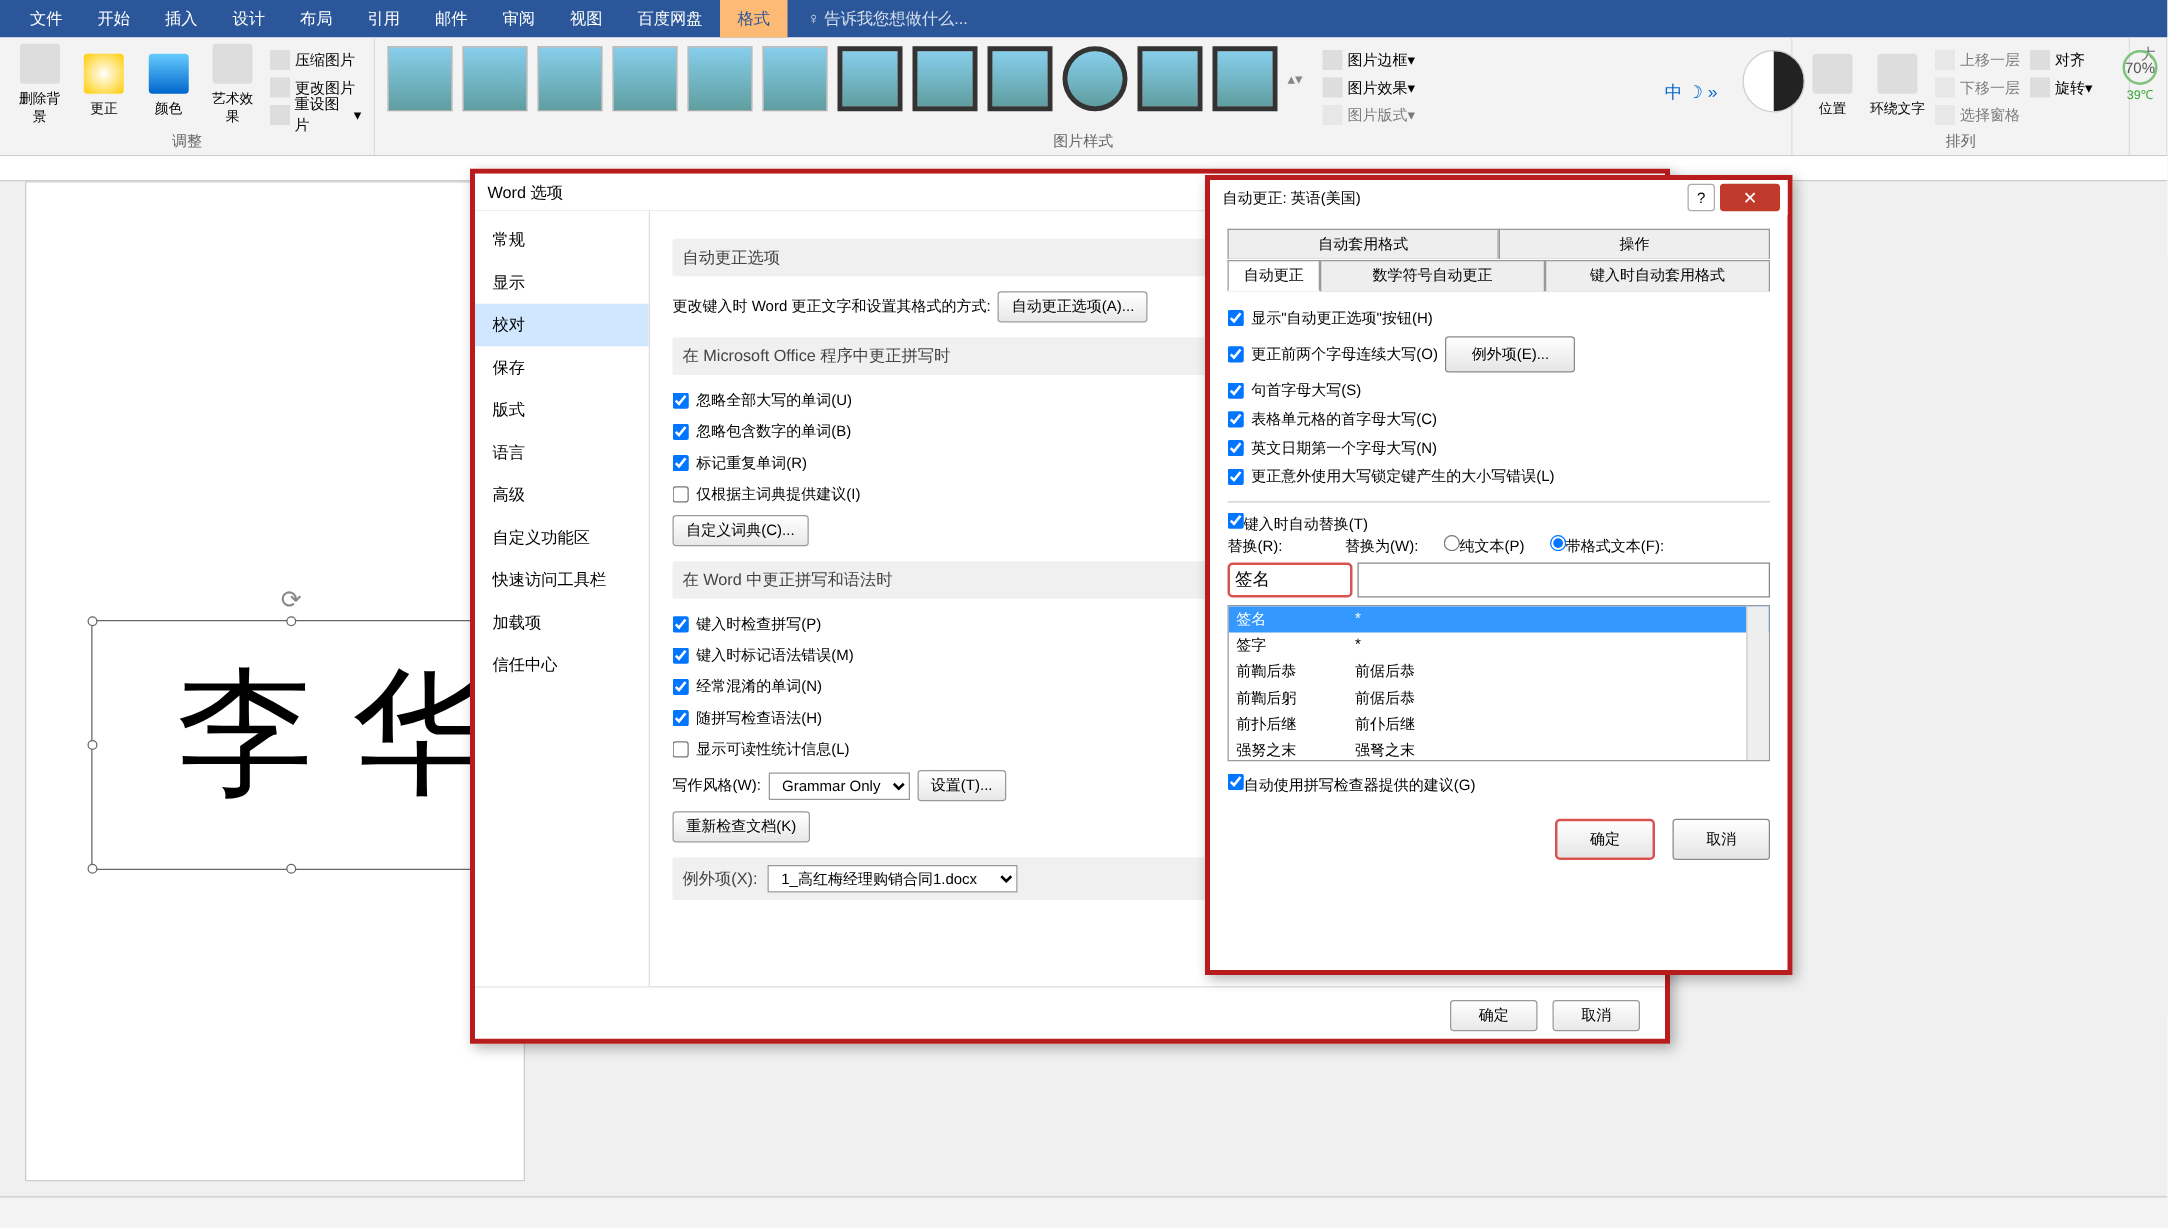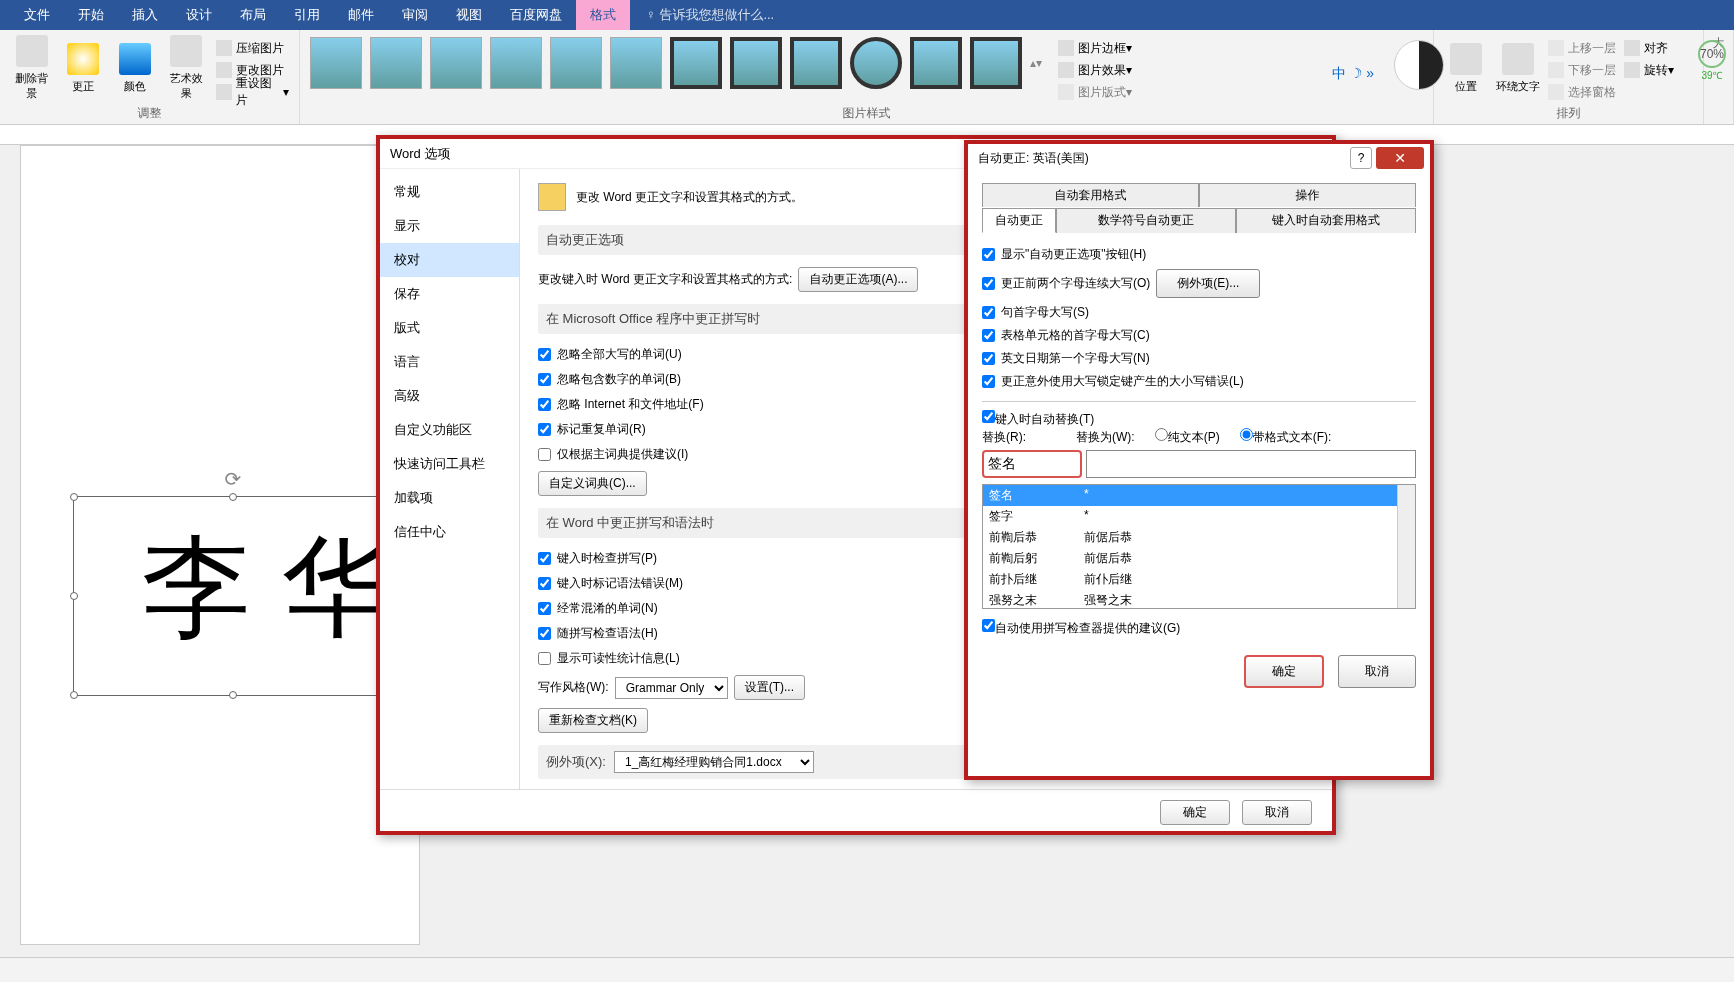--- a/index.html
+++ b/index.html
@@ -1,21 +1,21 @@
 <!DOCTYPE html>
 <html><head>
 <meta charset="utf-8">
 <style>
 * { margin: 0; padding: 0; box-sizing: border-box; font-family: "Microsoft YaHei", SimSun, sans-serif; }
 body { background: #fff; width: 1734px; height: 982px; overflow: hidden; position: relative; font-size: 12px; }
 
 
 .ribbon-tabs { background: #2b579a; color: #fff; height: 30px; display: flex; align-items: center; padding-left: 10px; }
 .ribbon-tabs .tab { padding: 0 14px; height: 30px; line-height: 30px; font-size: 13px; cursor: pointer; }
-.ribbon-tabs .tab.active { background: #f9a8d4; color: #2b579a; }
+.ribbon-tabs .tab.active { background: #fdba74; color: #2b579a; }
 .ribbon-tabs .tell-me { margin-left: 16px; opacity: 0.8; font-size: 13px; }
 
 .ribbon-body { background: #f3f3f3; height: 95px; border-bottom: 1px solid #ccc; display: flex; }
 .ribbon-group { display: flex; flex-direction: column; border-right: 1px solid #ddd; padding: 3px 6px; }
 .ribbon-group-items { display: flex; align-items: flex-start; flex: 1; }
 .ribbon-group-label { text-align: center; color: #666; font-size: 12px; padding-top: 2px; }
 .rbtn-big { display: flex; flex-direction: column; align-items: center; justify-content: center; width: 44px; height: 70px; margin: 0 4px; }
 .rbtn-big .icon { width: 32px; height: 32px; background: #ddd; margin-bottom: 4px; border-radius: 3px; }
 .rbtn-big span { font-size: 11px; text-align: center; }
 .rbtn-small { display: flex; align-items: center; height: 22px; padding: 0 4px; font-size: 12px; }
@@ -240,48 +240,38 @@
       <div class="wo-nav-item">保存</div>
       <div class="wo-nav-item">版式</div>
       <div class="wo-nav-item">语言</div>
       <div class="wo-nav-item">高级</div>
       <div class="wo-nav-item">自定义功能区</div>
       <div class="wo-nav-item">快速访问工具栏</div>
       <div class="wo-nav-item">加载项</div>
       <div class="wo-nav-item">信任中心</div>
     </div>
     <div class="wo-content">
-      <div class="wo-head">
-          <div class="icon"></div>
-          <span>更改 Word 更正文字和设置其格式的方式。</span>
-        </div>
 
       <div class="wo-section-title">自动更正选项</div>
       <div class="wo-row">
         <span>更改键入时 Word 更正文字和设置其格式的方式:</span>
         <button class="wo-btn">自动更正选项(A)...</button>
       </div>
 
       <div class="wo-section-title">在 Microsoft Office 程序中更正拼写时</div>
       <div class="wo-row">
           <label>
             <input type="checkbox" checked="" style="">
             <span>忽略全部大写的单词(U)</span>
           </label>
         </div>
       <div class="wo-row">
           <label>
             <input type="checkbox" checked="" style="">
             <span>忽略包含数字的单词(B)</span>
-          </label>
-        </div>
-      <div class="wo-row">
-          <label>
-            <input type="checkbox" checked="" style="">
-            <span>忽略 Internet 和文件地址(F)</span>
           </label>
         </div>
       <div class="wo-row">
           <label>
             <input type="checkbox" checked="" style="">
             <span>标记重复单词(R)</span>
           </label>
         </div>
       <div class="wo-row">
           <label>

